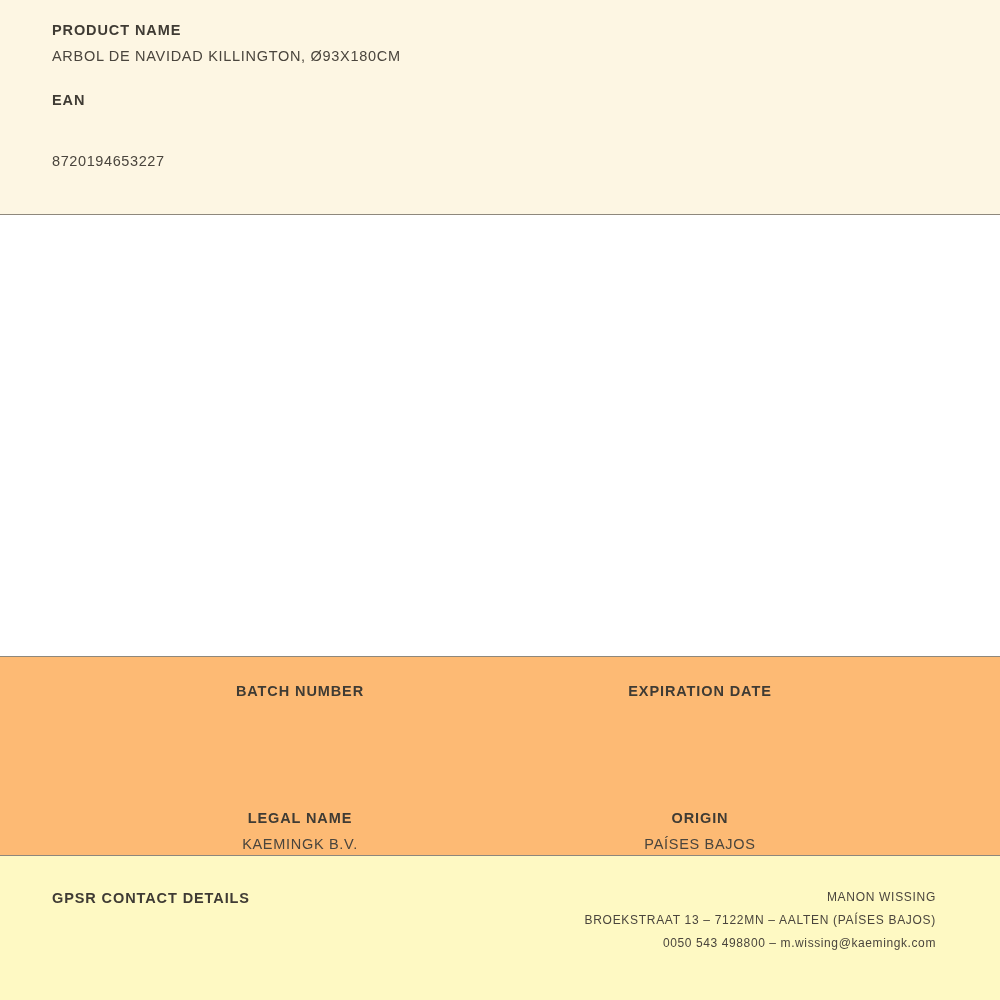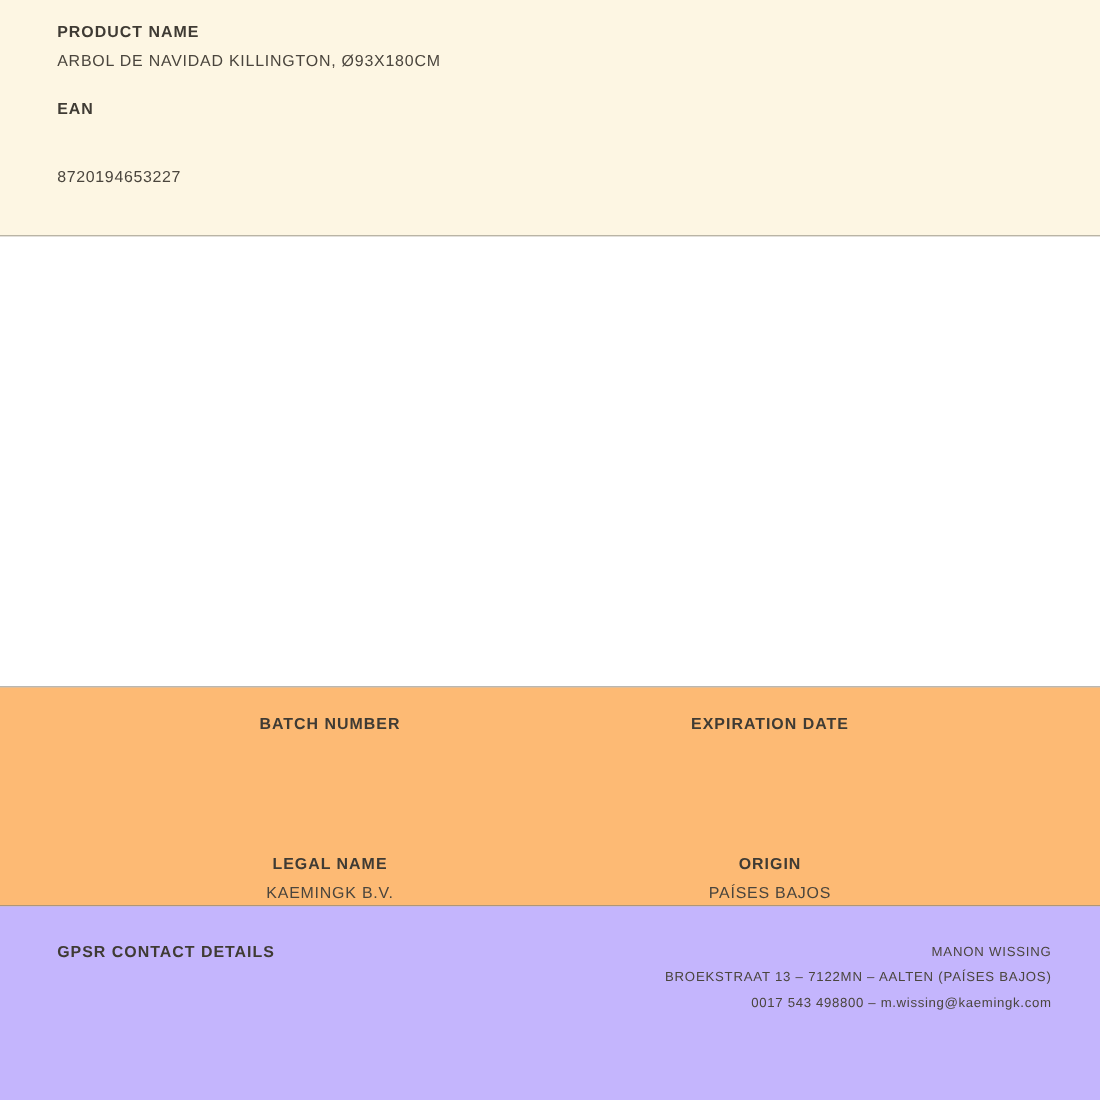--- a/index.html
+++ b/index.html
@@ -101,24 +101,24 @@
     color: #4a453d;
     margin: 0;
     min-height: 17px;
   }
   .info-row.second {
     margin-top: 84px;
   }
 
   
   .footer {
-    background: #c4b5fd;
-    height: 176px;
-    box-sizing: border-box;
-    padding: 34px 44px 0 52px;
+    background: #fef9c3;
+    height: 144px;
+    box-sizing: border-box;
+    padding: 34px 64px 0 52px;
     display: flex;
     justify-content: space-between;
     align-items: flex-start;
   }
   .footer-title {
     font-size: 14.5px;
     font-weight: bold;
     letter-spacing: 0.9px;
     text-transform: uppercase;
     color: #3f3b34;
@@ -184,17 +184,17 @@
       </div>
       <div class="info-cell spacer"></div>
     </div>
   </div>
 
   <div class="footer">
     <div class="footer-title">GPSR CONTACT DETAILS</div>
     <div class="footer-right">
       <div class="footer-line">MANON WISSING</div>
       <div class="footer-line">BROEKSTRAAT 13 – 7122MN – AALTEN (PAÍSES BAJOS)</div>
-      <div class="footer-line contact">0017 543 498800 – m.wissing@kaemingk.com</div>
+      <div class="footer-line contact">0050 543 498800 – m.wissing@kaemingk.com</div>
     </div>
   </div>
 
 </div>
 
 </body></html>

